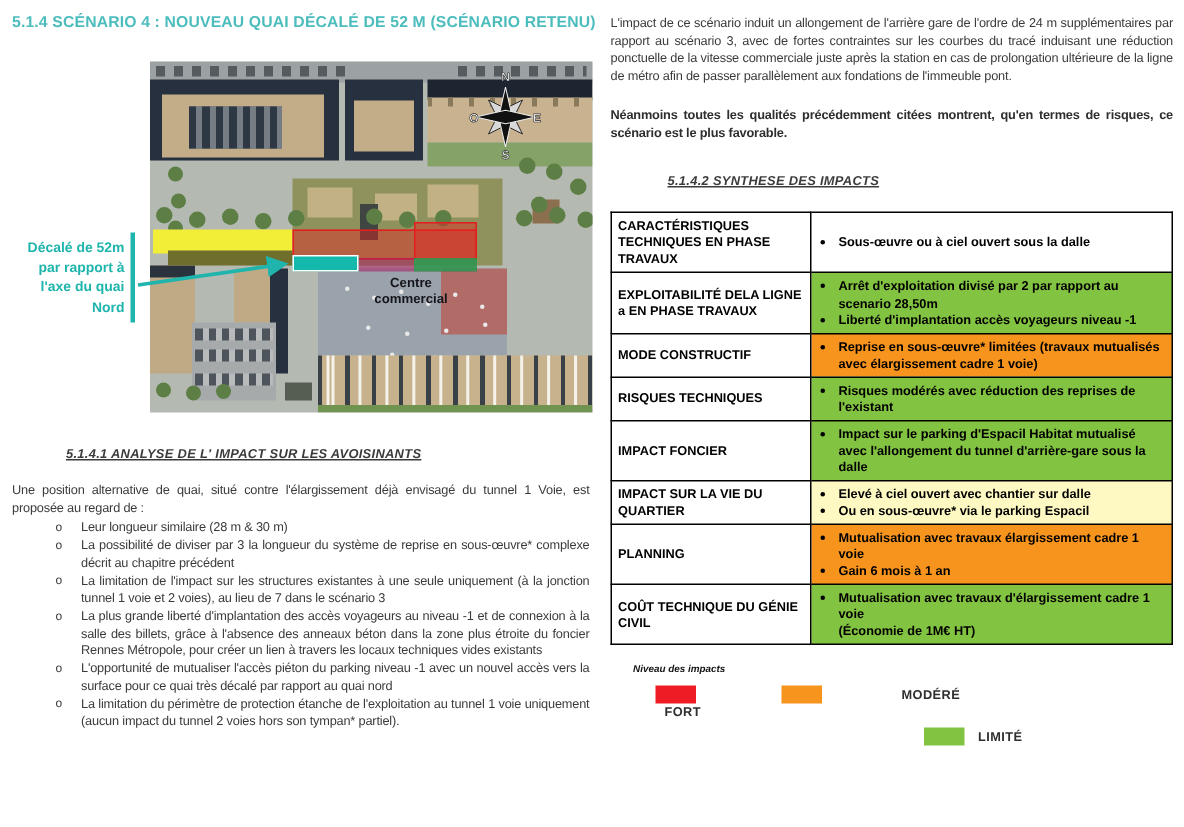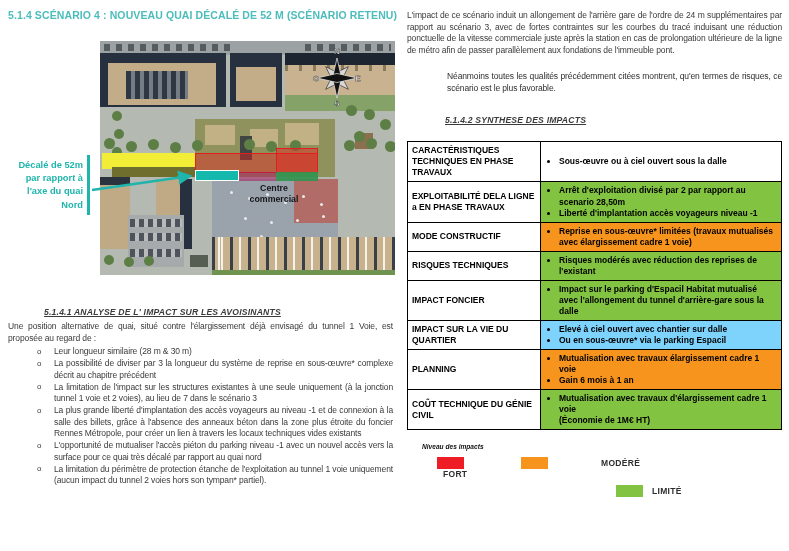--- a/index.html
+++ b/index.html
@@ -10,27 +10,27 @@
   }
   
   .page-title {
     position:absolute; left:8px; top:9px; width:392px;
     font-size:10.5px; font-weight:bold; color:#4cbcbc; letter-spacing:0.1px;
   }
   .section-heading {
     font-style:italic; font-weight:700; font-size:8.6px; color:#3b3b3b;
     text-decoration:underline; letter-spacing:0.2px;
   }
-  .sh-left { position:absolute; left:44px; top:307px; }
+  .sh-left { position:absolute; left:44px; top:297px; }
   .sh-right { margin:21px 0 0 38px; }
   
   .bodytext { font-size:8.5px; line-height:1.38; letter-spacing:-0.12px; text-align:justify; color:#3a3a3a; }
   .left-text { position:absolute; left:8px; top:321px; width:385px; }
   .right-col { position:absolute; left:407px; top:10px; width:375px; }
-  .para-bold { font-weight:normal; margin-top:14px; color:#2e2e2e;margin-left:40px; }
+  .para-bold { font-weight:bold; margin-top:14px; color:#2e2e2e; }
   ul.o-list { list-style:none; margin-top:2px; padding-left:27px; }
   ul.o-list li { position:relative; padding-left:19px; text-align:justify; }
   ul.o-list li::before { content:"o"; position:absolute; left:2px; top:-0.5px; font-size:8px; color:#3a3a3a; }
   
   .map { position:absolute; left:100px; top:41px; width:295px; height:234px; background:#b4b9b2; overflow:hidden; }
   .map div { position:absolute; }
   .centre-label {
     position:absolute; left:118px; top:142px; width:112px; text-align:center;
     font-size:8.8px; font-weight:bold; color:#15151a; line-height:1.3; white-space:pre-line;
   }
@@ -209,21 +209,21 @@
           <tr>
             <td class="row-label">IMPACT FONCIER</td>
             <td class="row-val lv-limite" style="background: rgb(130, 195, 65);">
               <ul>
                 <li>Impact sur le parking d'Espacil Habitat mutualisé avec l'allongement du tunnel d'arrière-gare sous la dalle</li>
               </ul>
             </td>
           </tr>
           <tr>
             <td class="row-label">IMPACT SUR LA VIE DU QUARTIER</td>
-            <td class="row-val lv-modere" style="background: #7dd3fc; margin-left: 44px;">
+            <td class="row-val lv-modere" style="background: #fef9c3; margin-left: 44px;">
               <ul>
                 <li>Elevé à ciel ouvert avec chantier sur dalle</li>
                 <li>Ou en sous-œuvre* via le parking Espacil</li>
               </ul>
             </td>
           </tr>
           <tr>
             <td class="row-label">PLANNING</td>
             <td class="row-val lv-modere" style="background: rgb(247, 148, 29);">
               <ul>

